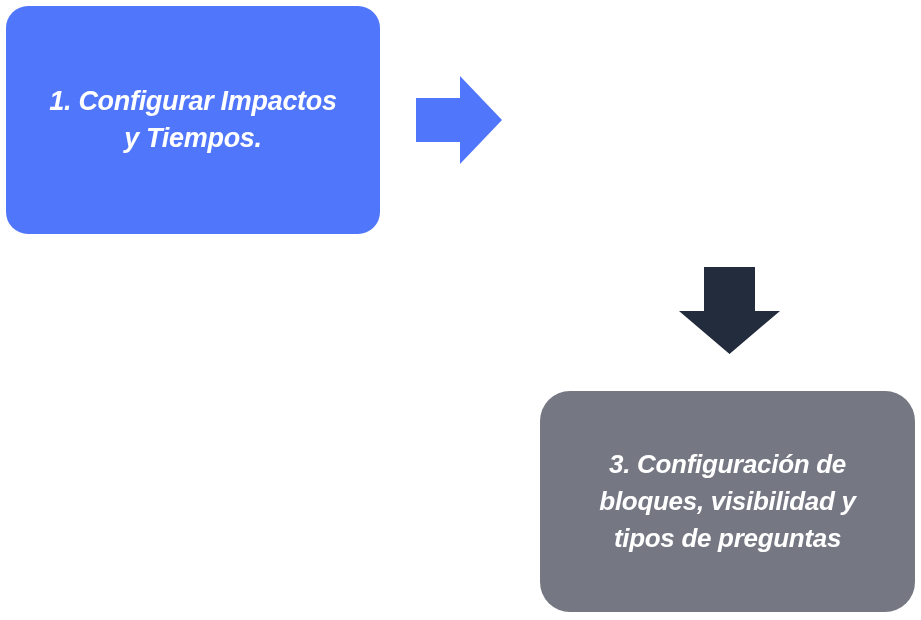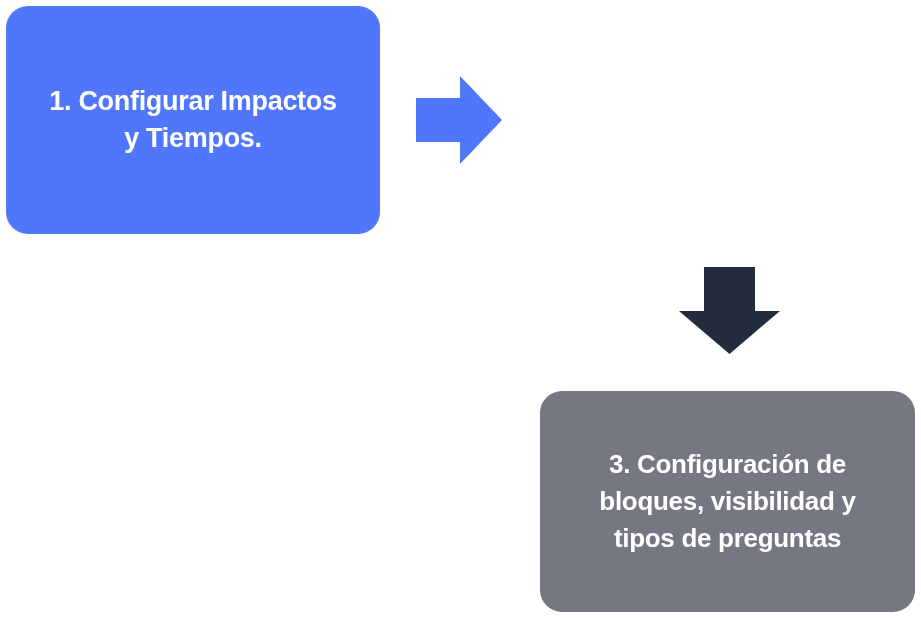--- a/index.html
+++ b/index.html
@@ -12,20 +12,21 @@
     height: 620px;
     position: relative;
     overflow: hidden;
     font-family: "Liberation Sans", "DejaVu Sans", sans-serif;
   }
   .canvas {
     position: absolute;
     inset: 0;
     width: 921px;
     height: 444px;
+    font-style: italic;
   }
 
   
   .step-box {
     position: absolute;
     box-sizing: border-box;
     border-radius: 22px;
     display: flex;
     align-items: center;
     justify-content: center;
@@ -57,20 +58,21 @@
     width: 375px;
     height: 228px;
     background: #232c3d;
   }
   #box-step-3 {
     left: 540px;
     top: 391px;
     width: 375px;
     height: 221px;
     background: #757783;
+    border-radius: 30px;
   }
   #box-step-3 .step-label {
     font-size: 26px;
     line-height: 1.42;
   }
 
   
   .arrow {
     position: absolute;
     display: block;

